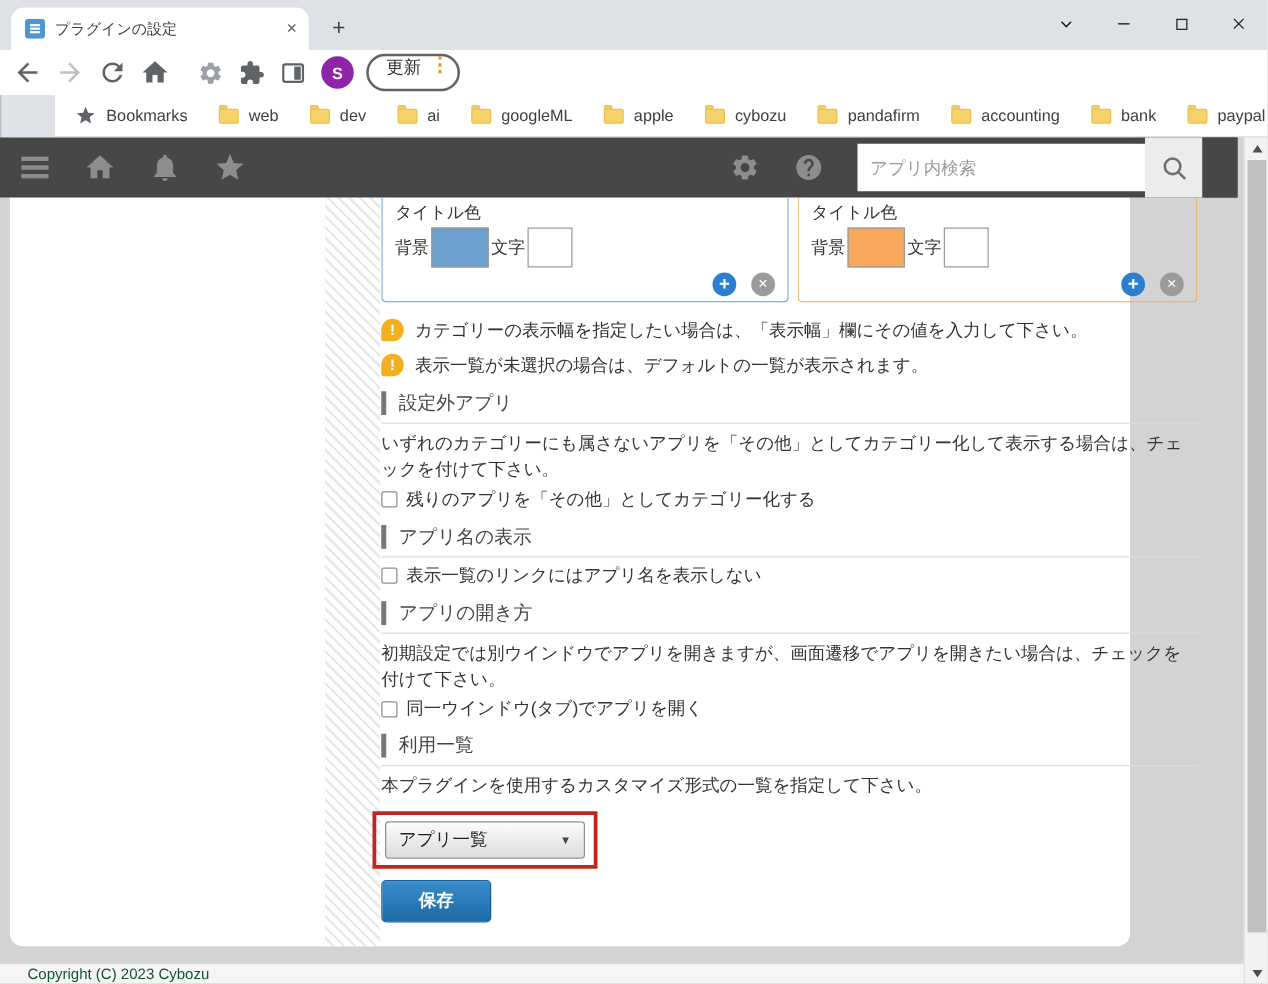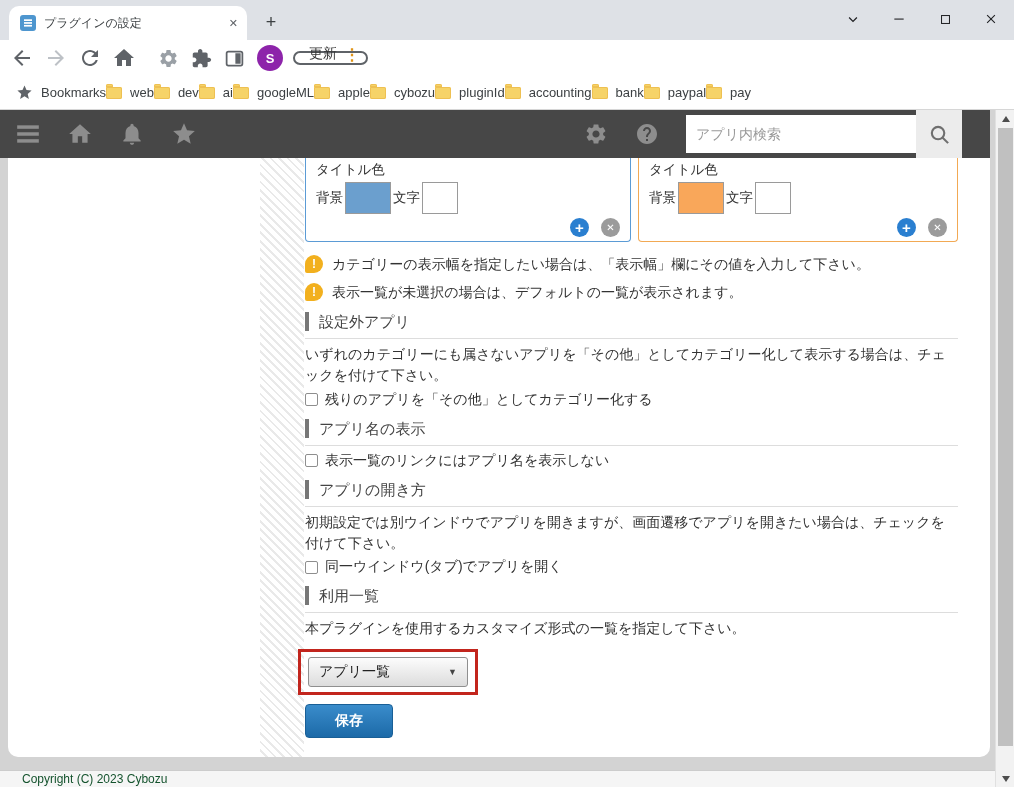--- a/index.html
+++ b/index.html
@@ -20,33 +20,33 @@
   .toolbar { height:36px; background:#fff; display:flex; align-items:center; padding:0 10px; }
   .nav-ic { width:24px; height:24px; color:#5f6368; margin-right:10px; flex:0 0 auto; }
   .nav-ic.disabled { color:#bdc1c6; }
   .addr { height:28px; width:648px; background:#f1f3f4; border-radius:14px; display:flex; align-items:center; gap:9px; padding:0 11px 0 13px; margin-left:4px; }
   .url { flex:1; font-size:14px; color:#202124; white-space:nowrap; overflow:hidden; }
   .addr-ic { width:17px; height:17px; color:#5f6368; flex:0 0 auto; }
   .lock-ic { width:13px; height:13px; color:#5f6368; flex:0 0 auto; }
   .ext-ic { width:21px; height:21px; color:#5f6368; margin-left:12px; flex:0 0 auto; }
   .ext-ic.gray { color:#9aa0a6; }
   .avatar { width:26px; height:26px; border-radius:50%; background:#8d24aa; color:#fff; font-size:13px; font-weight:bold; display:flex; align-items:center; justify-content:center; margin-left:12px; flex:0 0 auto; }
-  .update-btn { margin-left:10px; height:14px; border:2px solid #5f6368; border-radius:16px; background:#fff; display:flex; align-items:flex-end; padding:0 6px 0 14px; font-size:14px; color:#333; flex:0 0 auto; }
+  .update-btn { margin-left:10px; height:30px; border:2px solid #5f6368; border-radius:16px; background:#fff; display:flex; align-items:flex-start; padding:0 6px 0 14px; font-size:14px; color:#333; flex:0 0 auto; }
   .update-dots { color:#e09418; font-weight:bold; font-size:16px; margin-left:7px; line-height:1; }
 
   
-  .bookmarks { height:34px; background:#fff; border-bottom:1px solid #d6d6d6; display:flex; align-items:center; padding:0 16px; font-size:13px; color:#3c4043; }
+  .bookmarks { height:34px; background:#fff; border-bottom:1px solid #d6d6d6; display:flex; align-items:center; padding:0 16px; gap:25px; font-size:13px; color:#3c4043;margin-left:44px; }
   .bm { display:flex; align-items:center; gap:8px; white-space:nowrap; }
   .bm-star { width:17px; height:17px; color:#5f6368; }
   .folder { width:16px; height:12px; background:#f6d368; border-radius:1px 2px 2px 2px; position:relative; box-shadow:inset 0 0 0 1px #eec052; }
   .folder::before { content:''; position:absolute; top:-3px; left:0; width:7px; height:3px; background:#f6d368; border-radius:2px 2px 0 0; box-shadow:inset 0 0 0 1px #eec052; }
 
   
   .page { position:absolute; top:110px; left:0; width:1014px; height:677px; background:#d3d3d3; }
-  .card { position:absolute; top:0; left:8px; width:982px; height:647px; background:#fff; border-radius:0 0 10px 10px; }
+  .card { position:absolute; top:0; left:8px; width:896px; height:647px; background:#fff; border-radius:0 0 10px 10px; }
   .hatch { position:absolute; top:0; left:252px; width:44px; height:100%; background:repeating-linear-gradient(45deg,#ffffff 0 4px,#e9e9e9 4px 6px); }
 
   .appbar { position:absolute; top:0; left:0; width:990px; height:48px; display:flex; align-items:center; z-index:5; }
   .ab-left { display:flex; align-items:center; gap:26px; padding-left:15px; }
   .ab-ic { width:26px; height:26px; color:#8d8d8d; }
   .ab-right { margin-left:auto; display:flex; align-items:center; height:100%; }
   .ab-ic.sm { width:24px; height:24px; margin-right:27px; }
   .search-input { width:230px; height:38px; border:none; outline:none; background:#fff; font-size:14px; padding:0 10px; color:#1d4ed8; font-family:inherit; }
   .search-input::placeholder { color:#9a9a9a; }
   .search-btn { width:46px; height:48px; background:#ececec; display:flex; align-items:center; justify-content:center; color:#6f6f6f; }
@@ -193,21 +193,21 @@
     <span class="bm">
         <span class="folder"></span>
         <span>apple</span>
       </span>
     <span class="bm">
         <span class="folder"></span>
         <span>cybozu</span>
       </span>
     <span class="bm">
         <span class="folder"></span>
-        <span>pluginId</span>
+        <span>pandafirm</span>
       </span>
     <span class="bm">
         <span class="folder"></span>
         <span>accounting</span>
       </span>
     <span class="bm">
         <span class="folder"></span>
         <span>bank</span>
       </span>
     <span class="bm">

